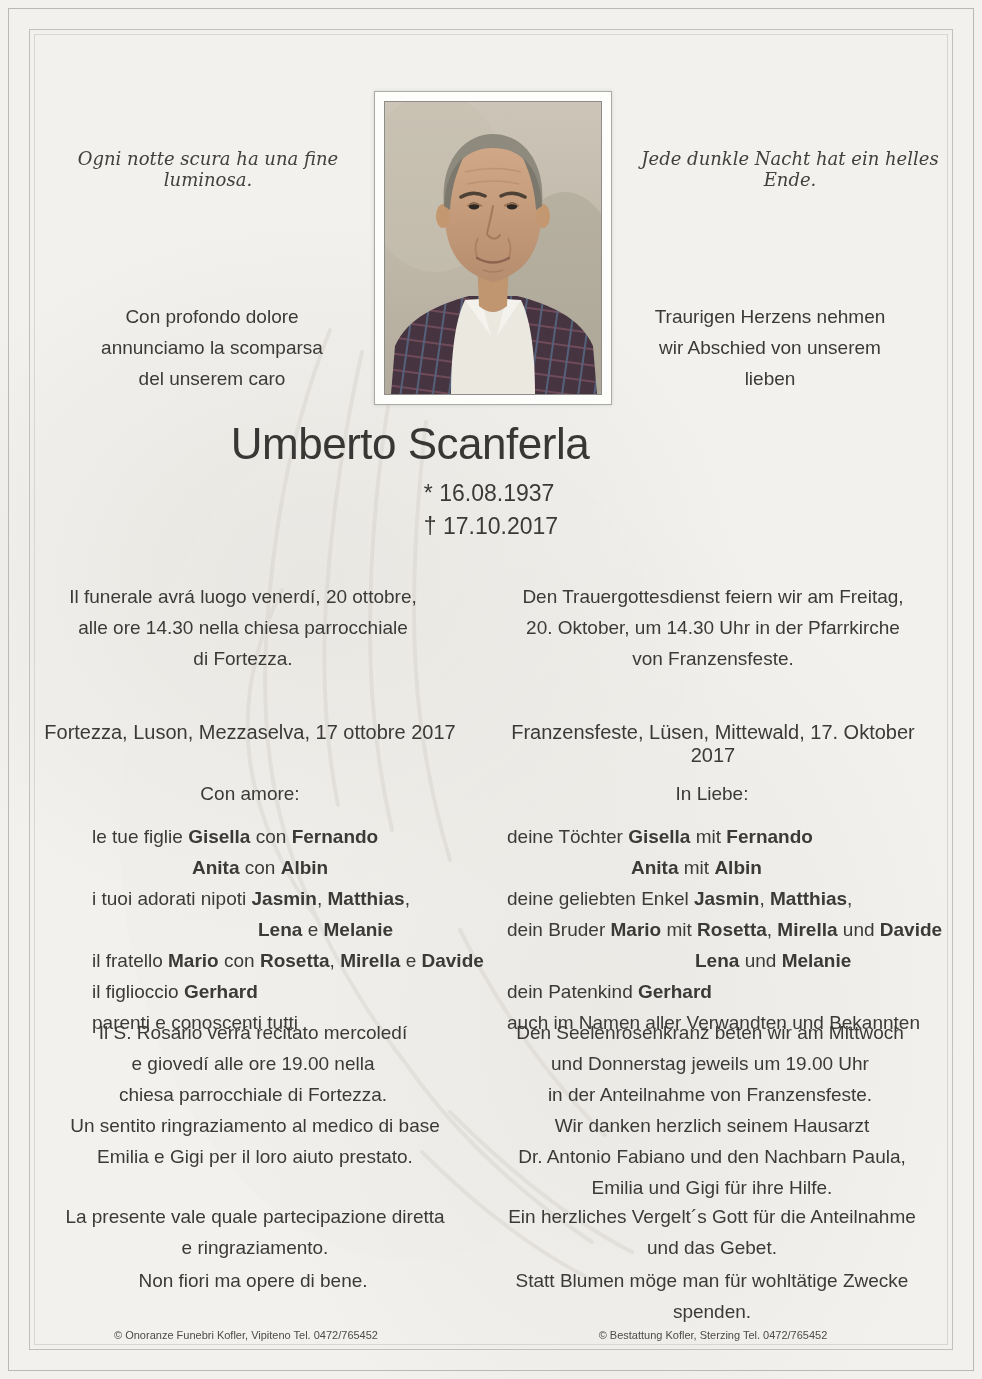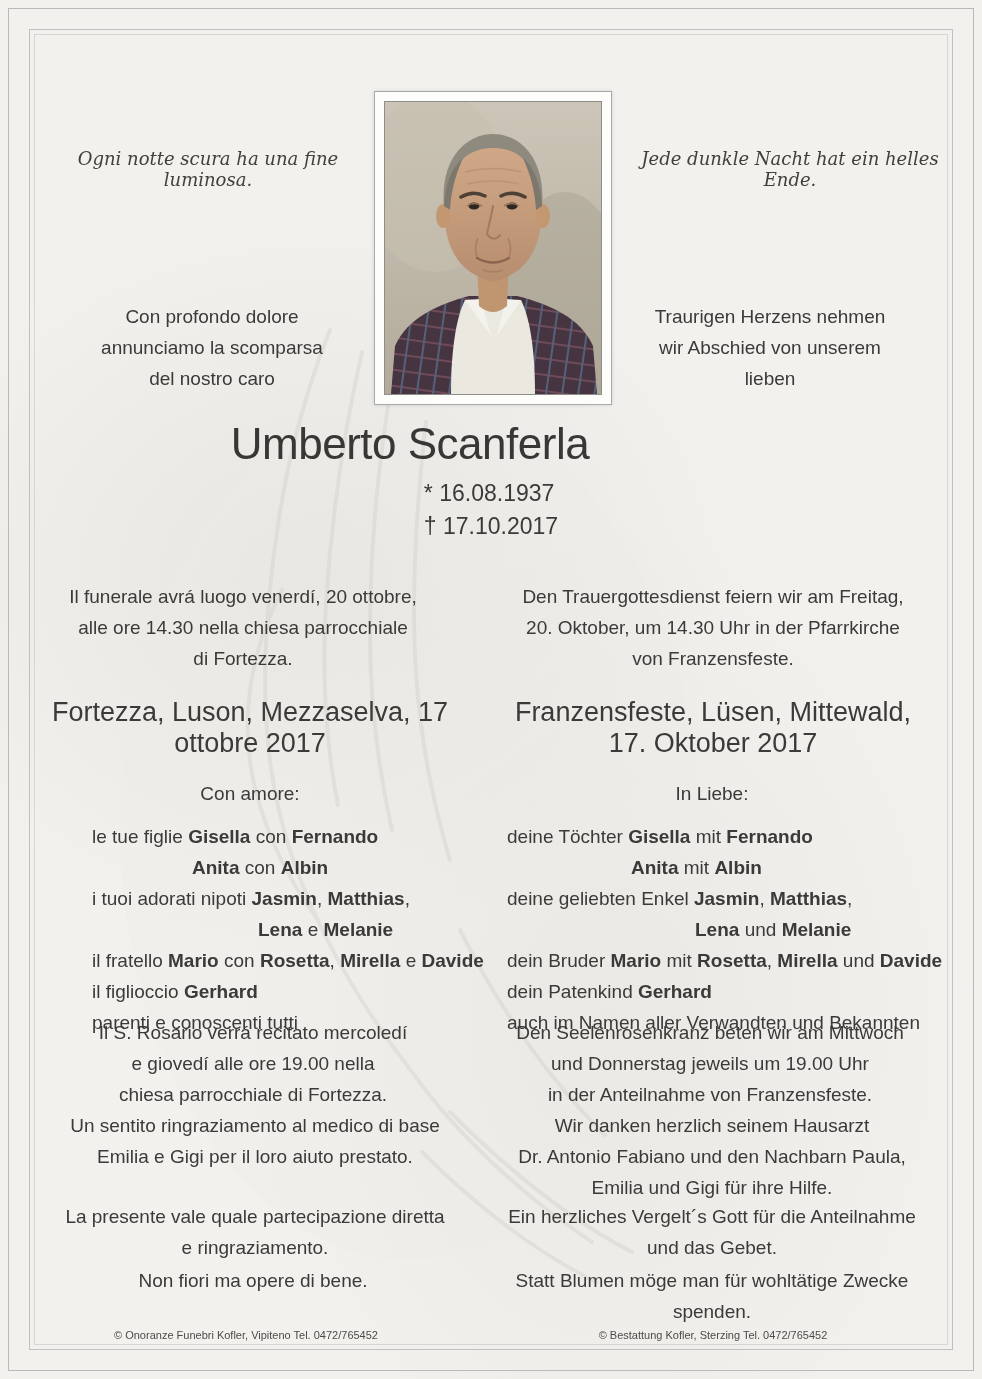--- a/index.html
+++ b/index.html
@@ -18,21 +18,21 @@
   .frame{position:absolute;pointer-events:none;}
   .frame-outer{inset:8px;border:1px solid #b9b9b9;}
   .frame-mid{inset:29px;border:1px solid #c0c0c0;}
   .frame-inner{inset:34px;border:1px solid #d6d6d4;}
   .txt{position:absolute;text-align:center;}
   .txt div{white-space:nowrap;}
   .quote{font-family:"DejaVu Serif","Liberation Serif",serif;font-style:italic;font-size:18px;color:#42403d;}
   .para{font-size:19px;line-height:31px;}
   .big-name{font-size:44px;line-height:50px;letter-spacing:-.5px;color:#383735;}
   .dates-inner{display:inline-block;text-align:left;font-size:23px;line-height:33px;}
-  .place{font-size:27px;}
+  .place{font-size:20px;margin-top:24px;}
   .fam-head{font-size:19px;}
   .family{font-size:19px;line-height:31px;text-align:left;}
   .family b{font-weight:bold;}
   .footer-line{font-size:11px;color:#4c4b49;}
   .photo-matte{
     position:absolute;left:374px;top:91px;width:236px;height:312px;
     background:#fdfdfc;border:1px solid #a9a9a7;
     box-shadow:0 0 4px rgba(0,0,0,.12);
   }
   .photo-inner{
@@ -119,21 +119,21 @@
       </svg>
     </div>
   </div>
 
   <div class="txt quote" style="left:43px;top:148px;width:330px">Ogni notte scura ha una fine luminosa.</div>
   <div class="txt quote" style="left:625px;top:148px;width:330px">Jede dunkle Nacht hat ein helles Ende.</div>
 
   <div class="txt para" style="left:47px;top:301px;width:330px">
       <div>Con profondo dolore</div>
       <div>annunciamo la scomparsa</div>
-      <div>del nostro caro</div>
+      <div>del unserem caro</div>
     </div>
   <div class="txt para" style="left:605px;top:301px;width:330px">
       <div>Traurigen Herzens nehmen</div>
       <div>wir Abschied von unserem</div>
       <div>lieben</div>
     </div>
 
   <div class="txt big-name" style="left:0;top:419px;width:820px">Umberto Scanferla</div>
   <div class="txt" style="left:0;top:477px;width:982px">
     <div class="dates-inner">
@@ -165,22 +165,22 @@
       <div><span>i tuoi adorati nipoti </span><b>Jasmin</b><span>, </span><b>Matthias</b><span>,</span></div>
       <div style="padding-left: 166px;"><b>Lena</b><span> e </span><b>Melanie</b></div>
       <div><span>il fratello </span><b>Mario</b><span> con </span><b>Rosetta</b><span>, </span><b>Mirella</b><span> e </span><b>Davide</b></div>
       <div><span>il figlioccio </span><b>Gerhard</b></div>
       <div><span>parenti e conoscenti tutti</span></div>
     </div>
   <div class="txt family" style="left:507px;top:821px;width:420px">
       <div><span>deine Töchter </span><b>Gisella</b><span> mit </span><b>Fernando</b></div>
       <div style="padding-left: 124px;"><b>Anita</b><span> mit </span><b>Albin</b></div>
       <div><span>deine geliebten Enkel </span><b>Jasmin</b><span>, </span><b>Matthias</b><span>,</span></div>
+      <div><span>dein Bruder </span><b>Mario</b><span> mit </span><b>Rosetta</b><span>, </span><b>Mirella</b><span> und </span><b>Davide</b></div>
       <div style="padding-left: 188px;"><b>Lena</b><span> und </span><b>Melanie</b></div>
-      <div><span>dein Bruder </span><b>Mario</b><span> mit </span><b>Rosetta</b><span>, </span><b>Mirella</b><span> und </span><b>Davide</b></div>
       <div><span>dein Patenkind </span><b>Gerhard</b></div>
       <div><span>auch im Namen aller Verwandten und Bekannten</span></div>
     </div>
 
   <div class="txt para" style="left:38px;top:1017px;width:430px">
       <div>Il S. Rosario verrá recitato mercoledí</div>
       <div>e giovedí alle ore 19.00 nella</div>
       <div>chiesa parrocchiale di Fortezza.</div>
     </div>
   <div class="txt para" style="left:495px;top:1017px;width:430px">

